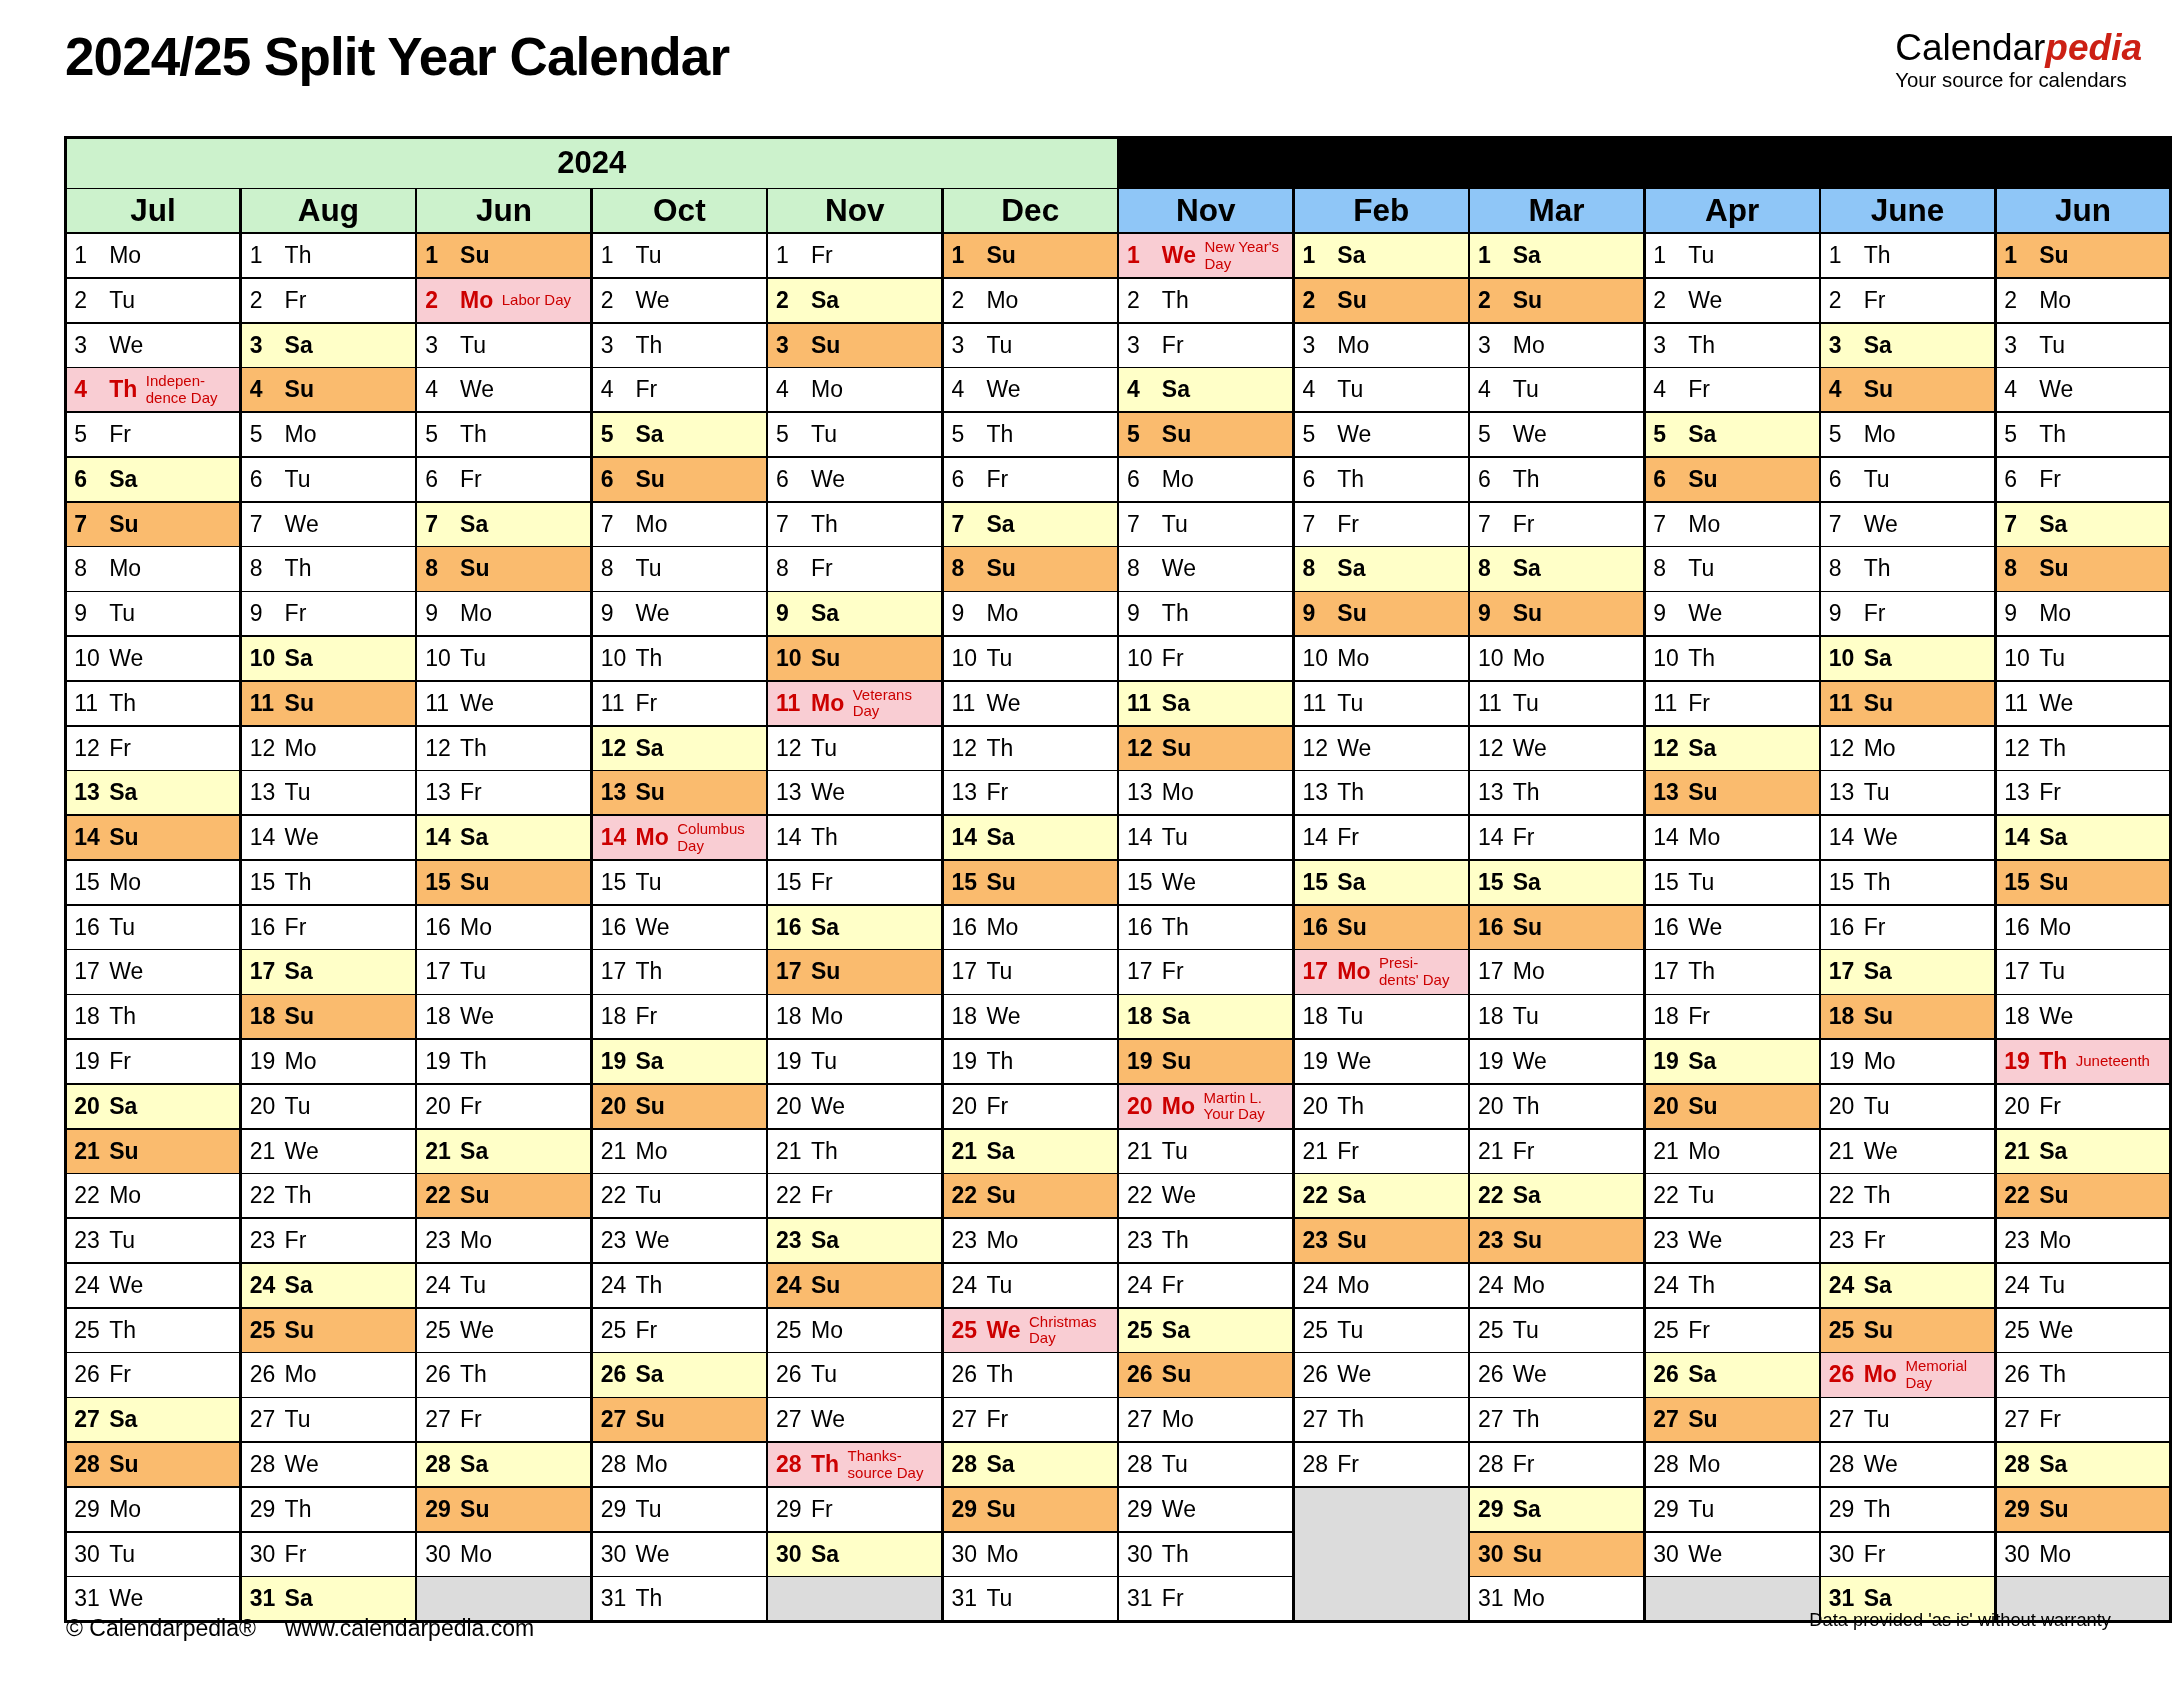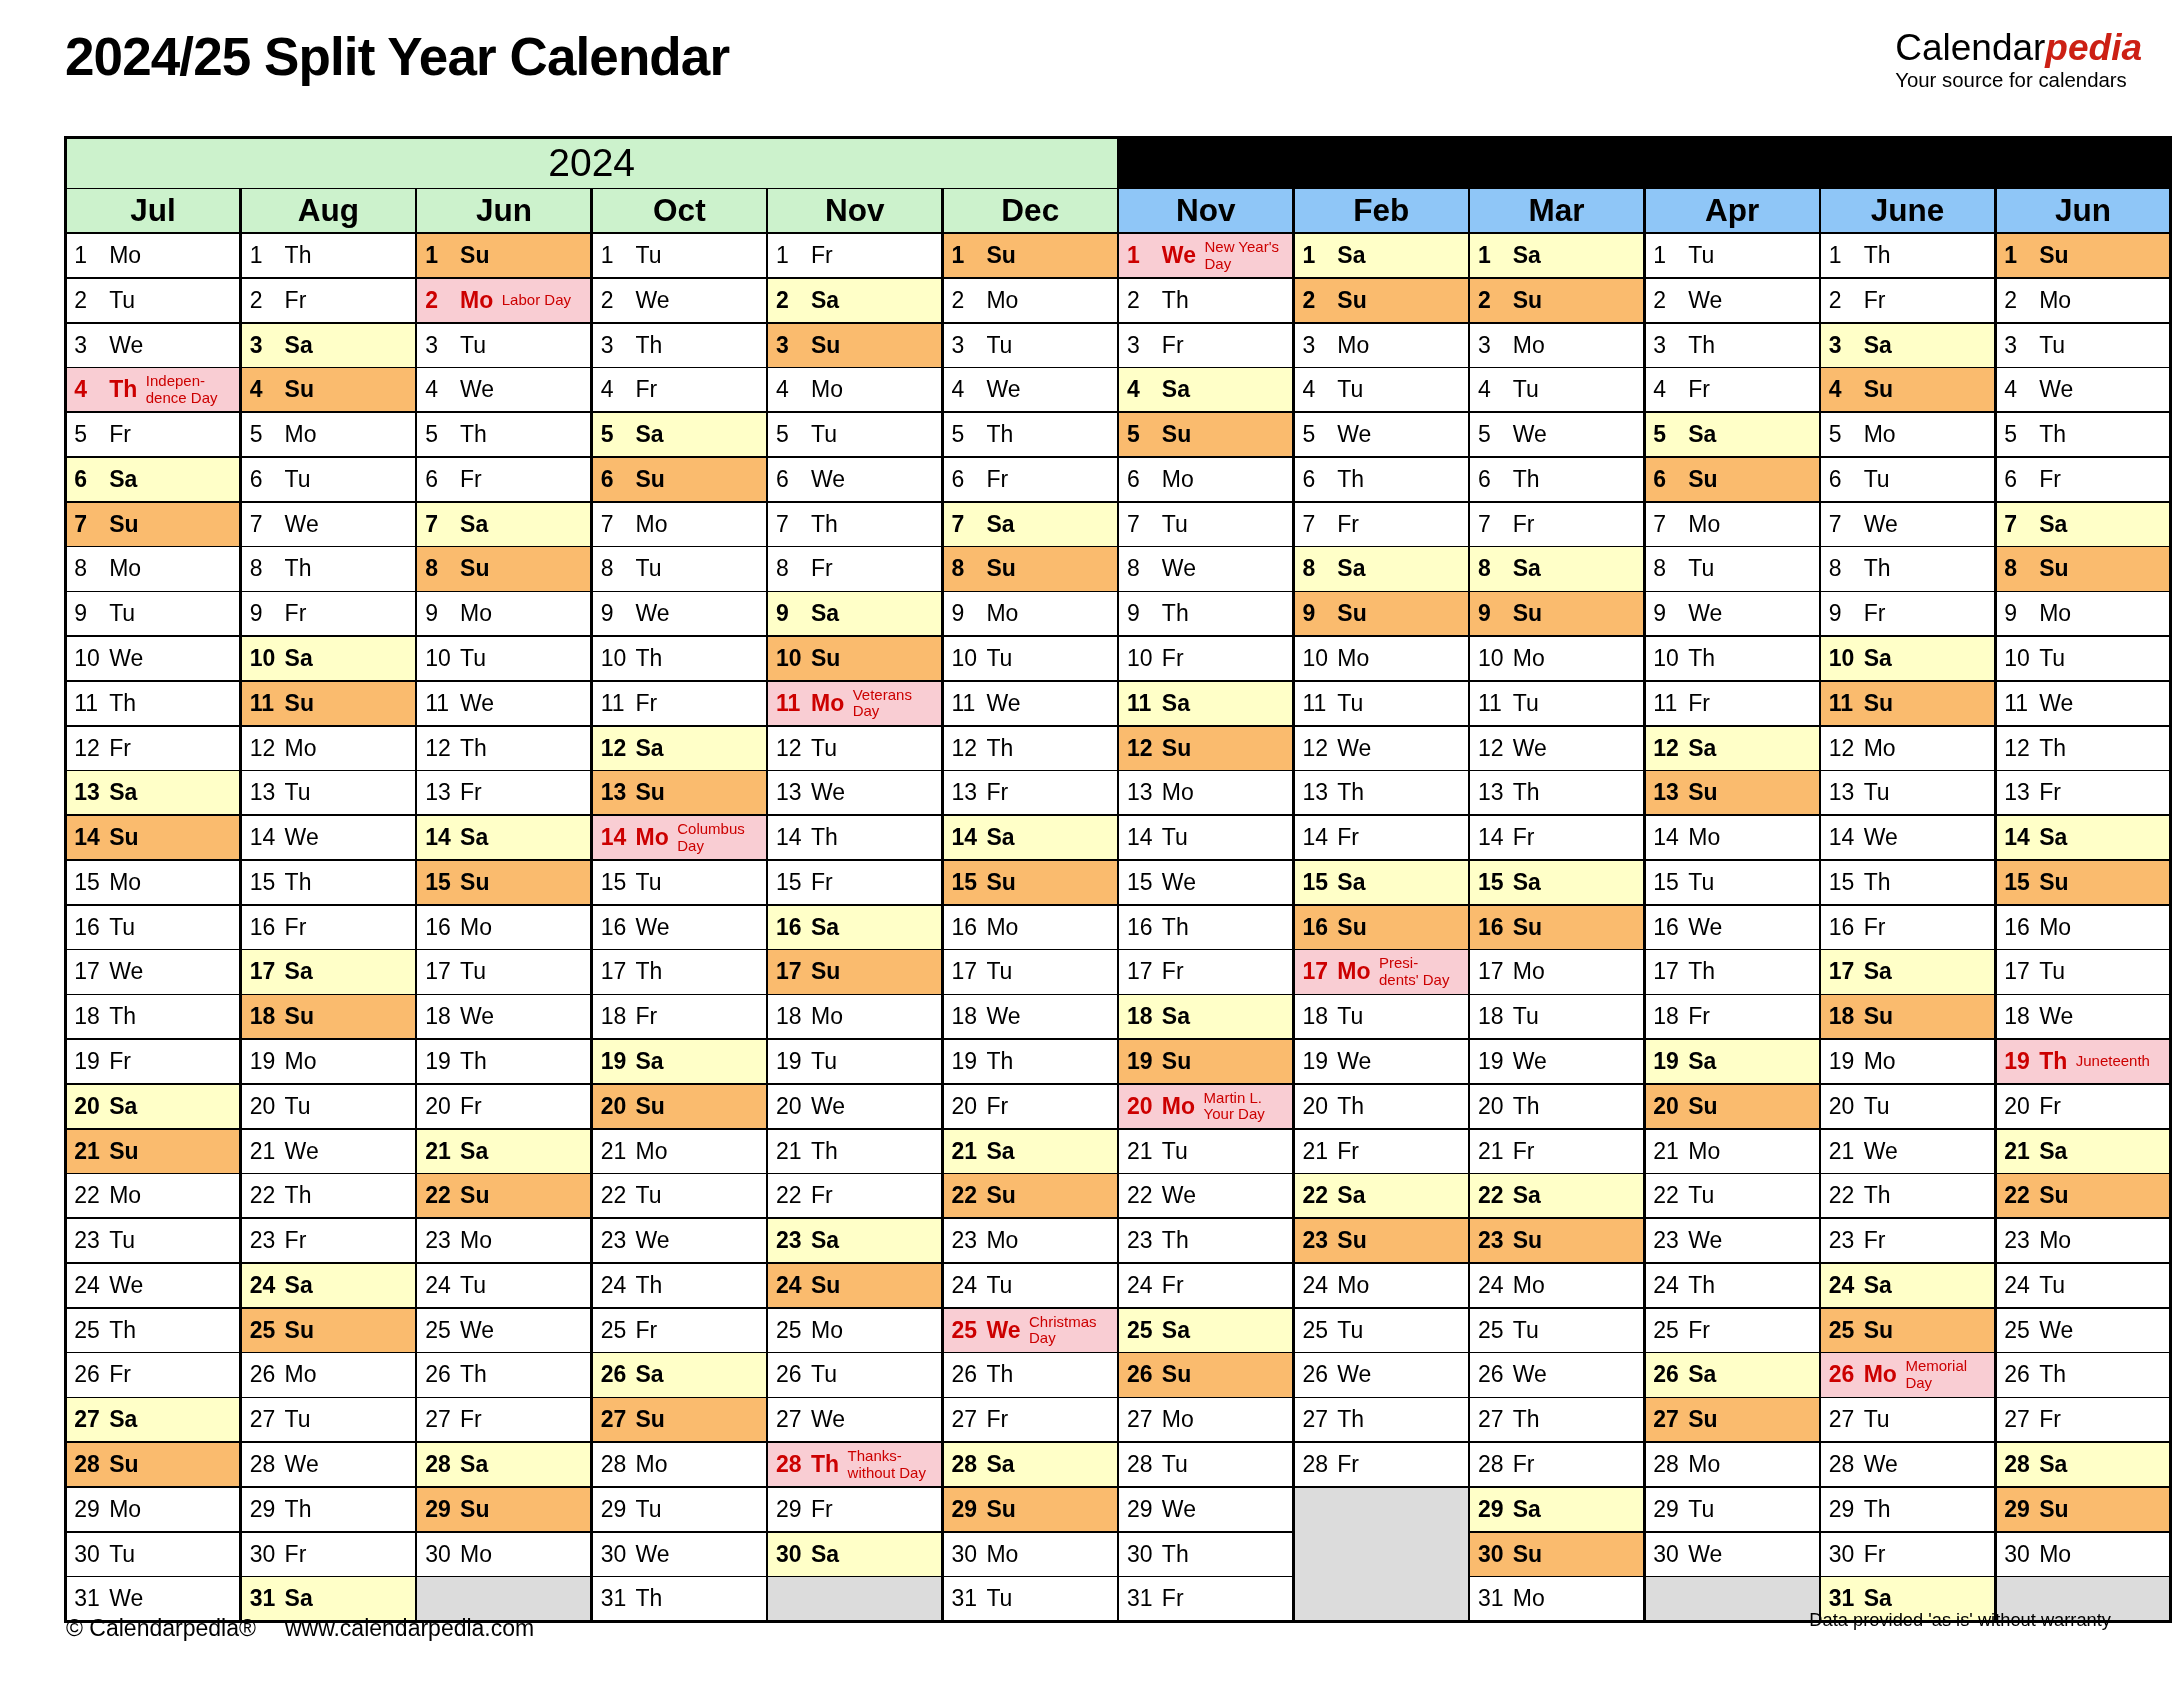--- a/index.html
+++ b/index.html
@@ -16,21 +16,21 @@
   .logo .brand .red{color:#cc2014;font-weight:bold;font-style:italic;}
   .logo .tagline{font-size:20.4px;margin-top:2.6px;}
 
   .grid{
     position:absolute;left:64px;top:136px;width:2108px;height:1487px;
     background:#000;display:grid;box-sizing:border-box;padding:2.6px;
     grid-template-columns:repeat(12,1fr);
     grid-template-rows:49px 43px repeat(31,1fr);
     gap:1.7px 2.6px;
   }
-  .banner{display:flex;align-items:center;justify-content:center;font-size:39px;font-weight:normal;}
+  .banner{display:flex;align-items:center;justify-content:center;font-size:31px;font-weight:bold;}
   [data-name="year-banner-2024"]{grid-column:1/7;grid-row:1;}
   [data-name="year-banner-2025"]{grid-column:7/13;grid-row:1;}
   .green{background:#ccf2cc;}
   .blue{background:#8fc6f7;}
   .mh{display:flex;align-items:center;justify-content:center;font-size:31.5px;font-weight:bold;}
   .cell{background:#fff;display:flex;align-items:center;padding:0 4.3px 0 7.7px;font-size:23px;overflow:hidden;}
   .cell .num{min-width:31.5px;}
   .cell .wd{margin-left:3.4px;white-space:nowrap;}
   .sat{background:#ffffc8;font-weight:bold;}
   .sun{background:#fabb6e;font-weight:bold;}
@@ -666,21 +666,21 @@
       <span class="wd" data-name="weekday-label">Tu</span>
     </div>
     <div class="cell" data-name="day-cell-nov-27" style="grid-area: 29 / 5;">
       <span class="num" data-name="day-number">27</span>
       <span class="wd" data-name="weekday-label">We</span>
     </div>
     <div class="cell hol" data-name="day-cell-nov-28" style="grid-area: 30 / 5;">
       <span class="num" data-name="day-number">28</span>
       <span class="wd" data-name="weekday-label">Th</span>
       <span class="hlab" data-name="holiday-label">Thanks-
-without Day</span>
+source Day</span>
     </div>
     <div class="cell" data-name="day-cell-nov-29" style="grid-area: 31 / 5;">
       <span class="num" data-name="day-number">29</span>
       <span class="wd" data-name="weekday-label">Fr</span>
     </div>
     <div class="cell sat" data-name="day-cell-nov-30" style="grid-area: 32 / 5;">
       <span class="num" data-name="day-number">30</span>
       <span class="wd" data-name="weekday-label">Sa</span>
     </div>
     <div class="cell empty" data-name="empty-cell-nov" style="grid-area: 33 / 5 / span 1;"></div>

